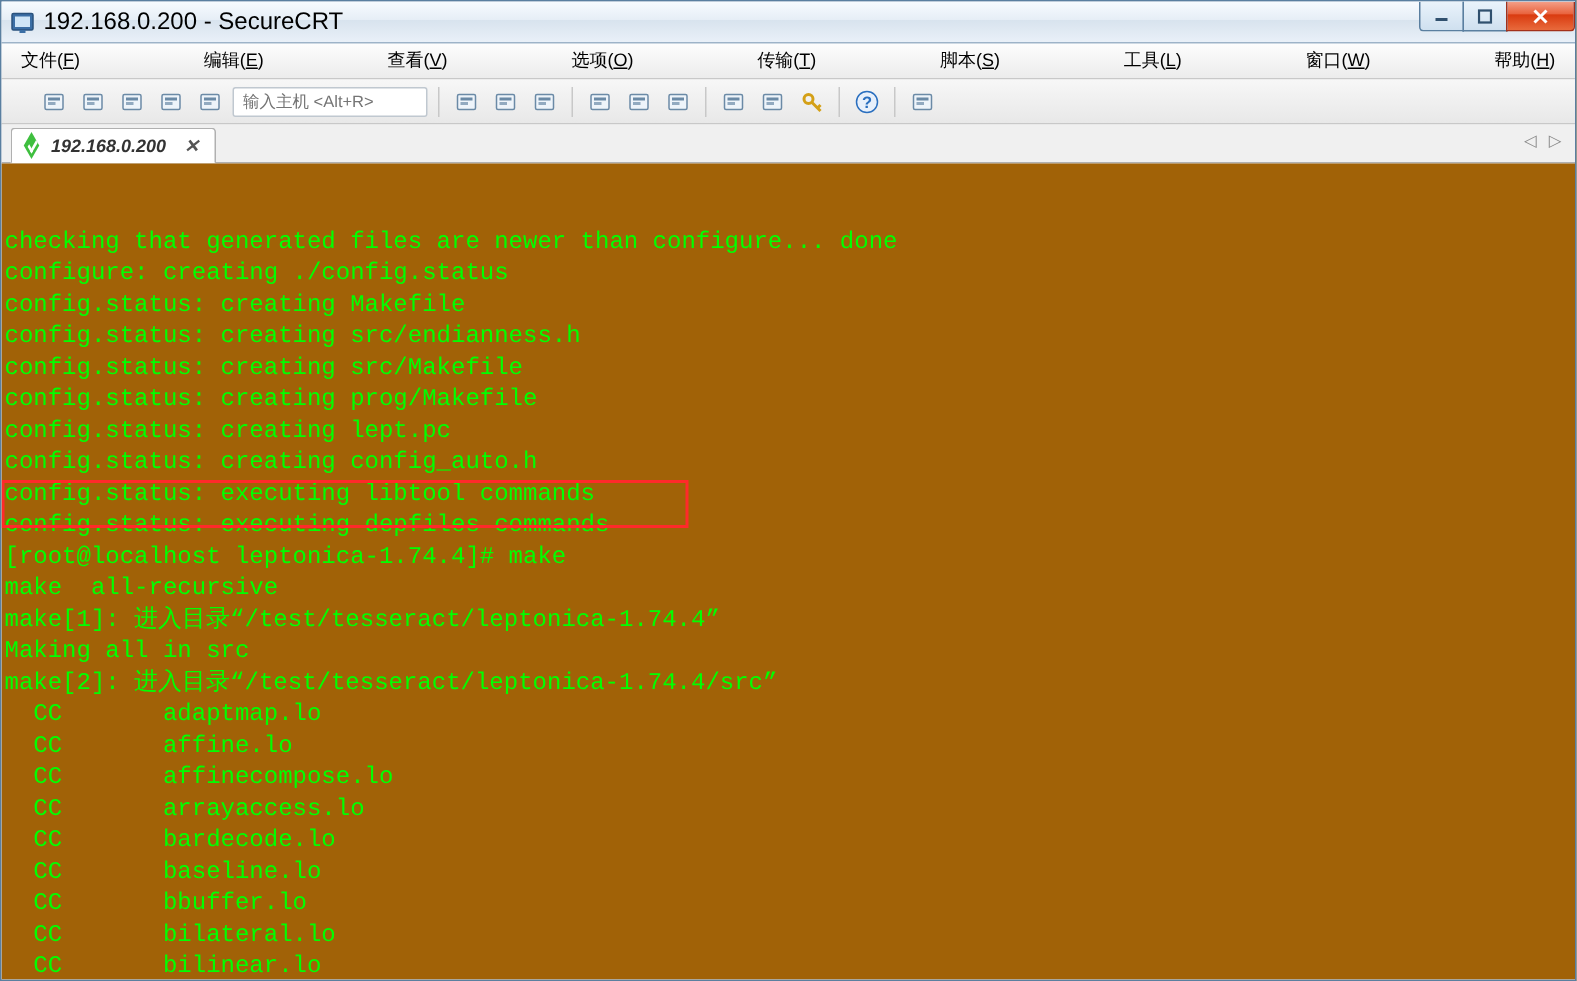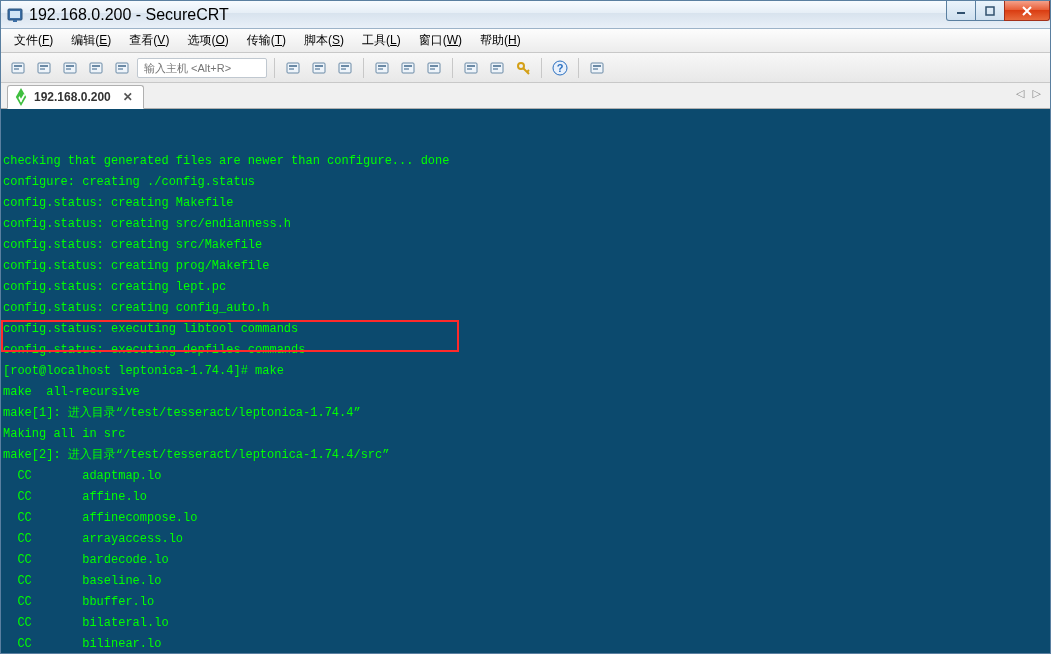--- a/index.html
+++ b/index.html
@@ -48,35 +48,36 @@
   }
   .win-btn svg { display:block; }
   
   .menubar {
     height: 24px;
     background: linear-gradient(to bottom,#fdfdfd,#ececec);
     border-bottom: 1px solid #c8c8c8;
     display:flex; align-items:center;
     padding: 0 6px;
     gap: 4px;
+    justify-content: space-between;
   }
   .menu-item {
     padding: 2px 7px;
     color:#000;
     font-size:12px;
     cursor: default;
   }
   .menu-item .hk { text-decoration: underline; }
   
   .toolbar {
     height: 30px;
     background: linear-gradient(to bottom,#f7f7f7,#e8e8e8);
     border-bottom: 1px solid #c8c8c8;
     display:flex; align-items:center;
-    padding: 0 6px;
+    padding: 0 24px;
     gap: 4px;
   }
   .tool-btn {
     width: 22px; height:22px;
     display:flex;align-items:center;justify-content:center;
     border: 1px solid transparent;
     border-radius:2px;
     cursor: default;
   }
   .tool-sep {
@@ -107,20 +108,21 @@
     border: 1px solid #b0b0b0;
     border-bottom: 1px solid #fff;
     border-radius: 3px 3px 0 0;
     margin-bottom: -1px;
     display:flex; align-items:center;
     padding: 0 8px;
     gap: 6px;
     font-size:12px;
     font-weight: bold;
     color:#333;
+    font-style:italic;
   }
   .tab .tab-status {
     width: 10px; height:10px;
     background:#3fbf3f;
     display:inline-block;
     transform: rotate(45deg) skew(15deg,15deg);
     margin-right:2px;
     position:relative;
   }
   .tab .tab-status::after{
@@ -139,25 +141,25 @@
     margin-left:4px;
   }
   .tabstrip .scrollers {
     position:absolute; right:6px; top:4px;
     display:flex; gap:2px;
     color:#888; font-size:11px;
   }
   .tabstrip .scrollers span { padding:0 3px; cursor:default;}
   
   .terminal {
-    background:#0c4a6e;
+    background:#a16207;
     height: calc(654px - 28px - 24px - 30px - 26px - 2px);
     overflow:hidden;
     font-family: "NSimSun","SimSun","Courier New",monospace;
-    font-size: 12px;
+    font-size: 16px;
     line-height: 21px;
     color:#00ff00;
     white-space: pre;
     padding: 0px 12px 0 2px;
     position:relative;
   }
   .terminal .line { display:block; }
   .terminal .highlight-box {
     position:absolute;
     border: 2px solid #ff2a2a;

